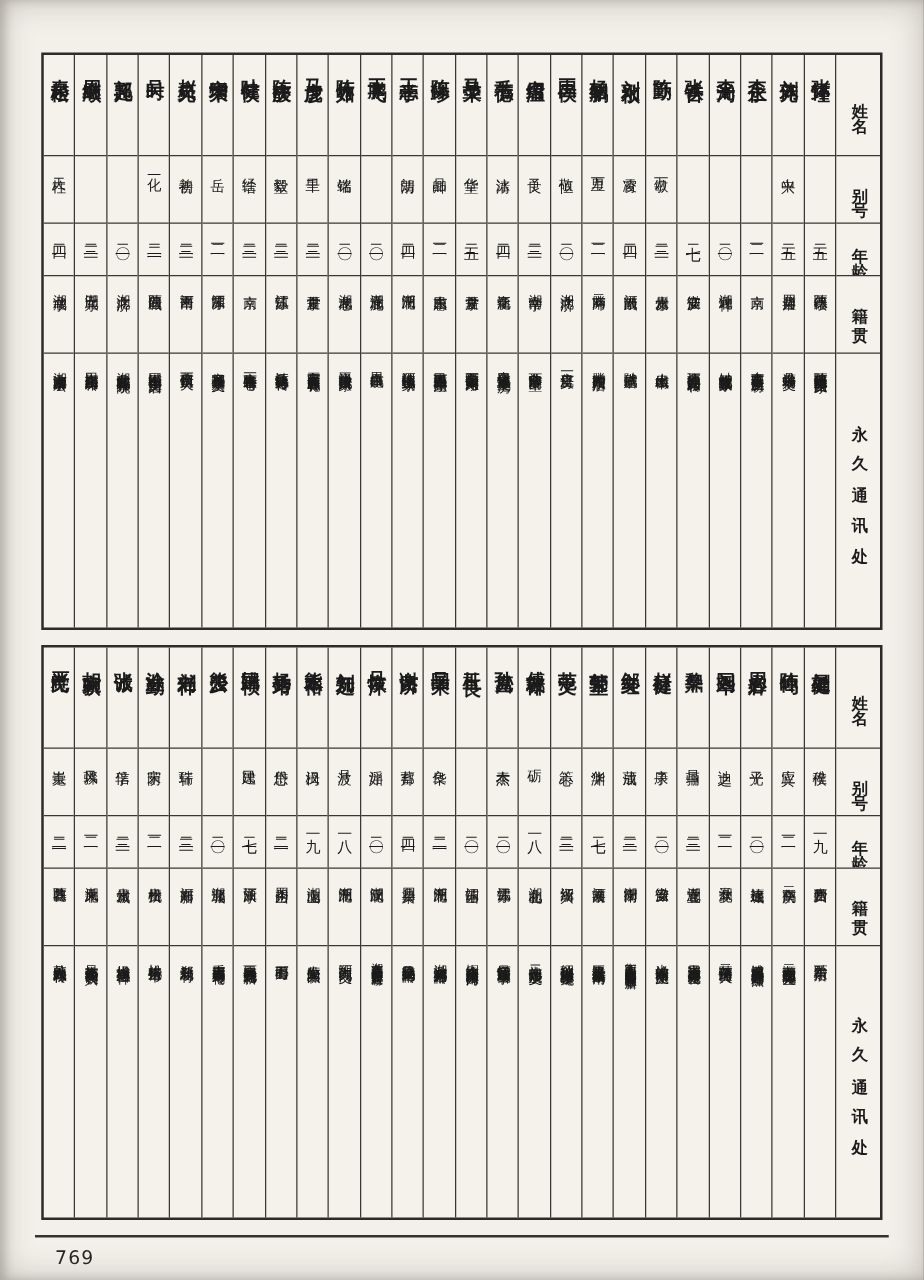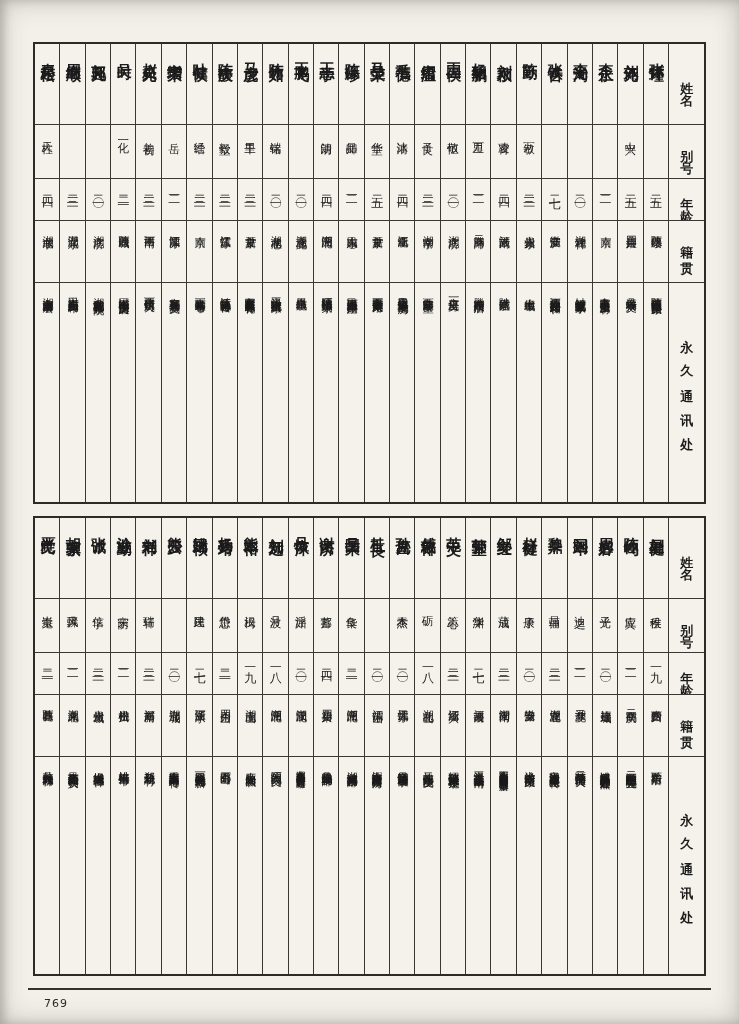--- a/index.html
+++ b/index.html
@@ -26,21 +26,21 @@
   .native-cell{height:62px;padding-top:6px;}
   .native-cell .vtxt{font-size:11px;letter-spacing:0.5px;}
   .addr-cell{flex:1 1 auto;padding-top:6px;padding-bottom:4px;}
   .addr-cell .vtxt{max-height:100%;}
   .header-col .cell{align-items:center;justify-content:center;padding-top:0;}
   .header-col .vtxt{font-weight:700;font-size:13px;}
   .hdr-name .vtxt,.hdr-alias .vtxt,.hdr-age .vtxt{letter-spacing:0.9em;}
   .hdr-native .vtxt{letter-spacing:1.2em;}
   .hdr-addr .vtxt{letter-spacing:1.9em;font-size:13px;}
   .bottom-rule{position:absolute;left:28px;right:28px;top:988px;height:2px;background:#34322d;}
-  .page-number{position:absolute;left:44px;top:997px;font-size:11px;letter-spacing:1px;color:#2a2824;}
+  .page-number{position:absolute;left:44px;top:997px;font-size:15px;letter-spacing:1px;color:#2a2824;}
 </style>
 </head>
 <body>
 
 <div class="page" style="background: rgb(242, 240, 233); color: rgb(27, 27, 27);">
   <div class="tables-wrap" id="mount">
       <div class="vtable t0">
         <div class="col header-col">
           <div class="cell name-cell hdr-name">
             <span class="vtxt">姓名</span>

